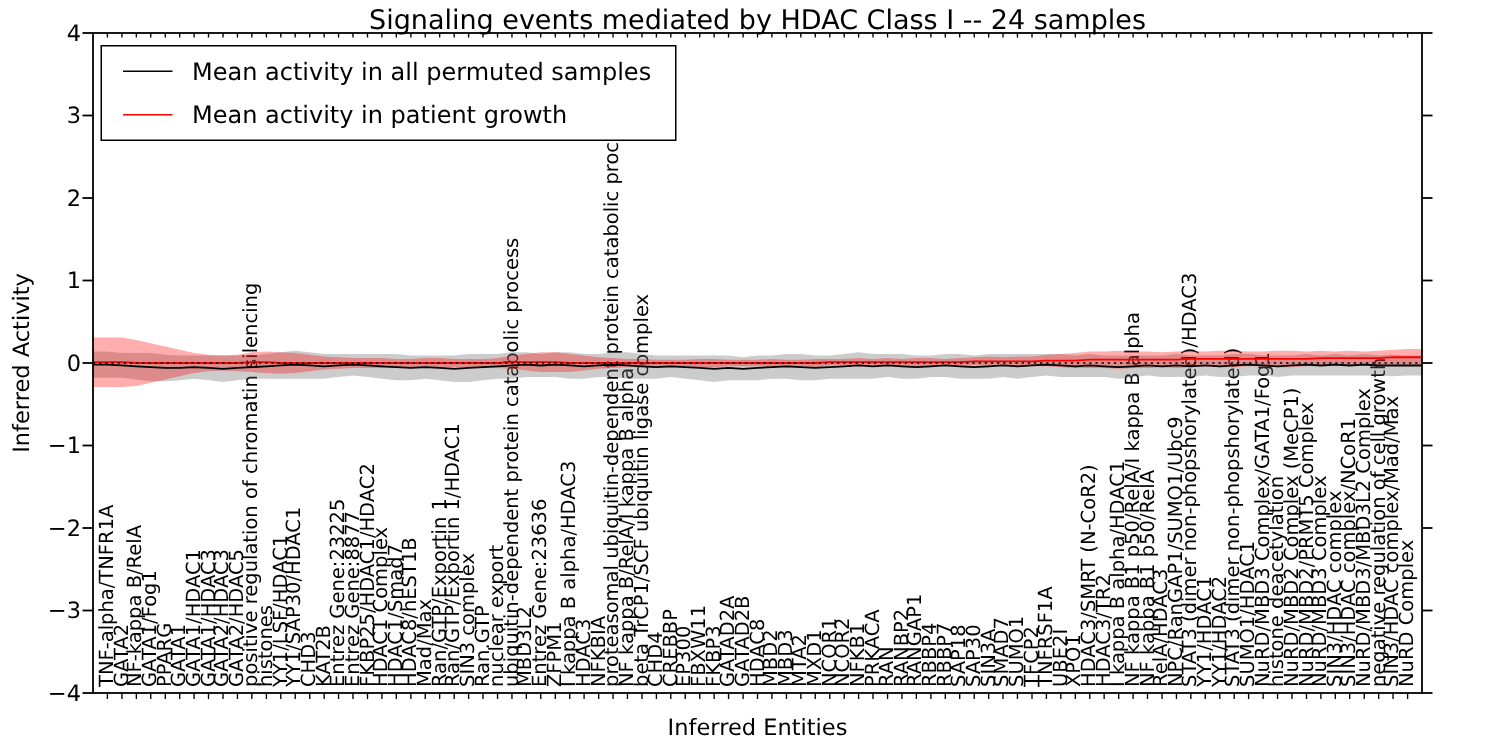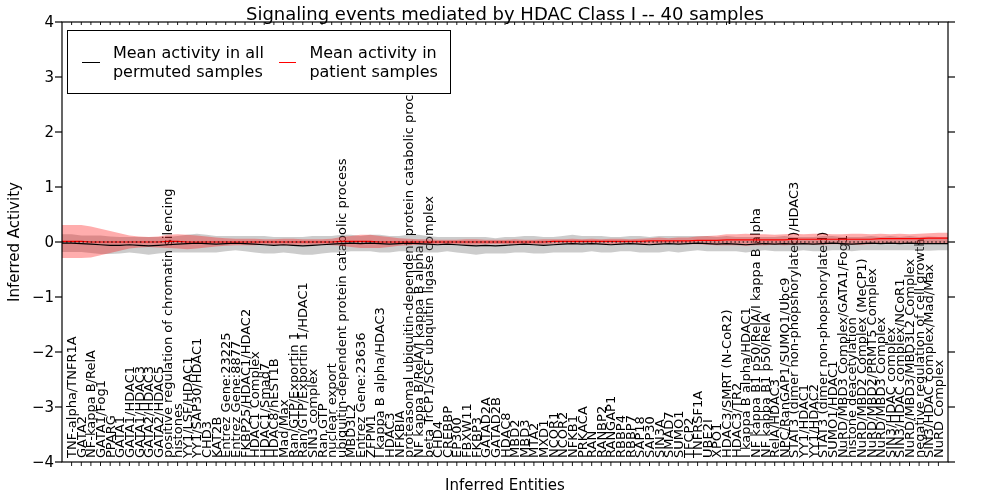--- a/index.html
+++ b/index.html
@@ -8,21 +8,21 @@
   .title{position:absolute;left:62px;width:886px;top:3px;text-align:center;font-size:18px;}
   .ylabel{position:absolute;left:-86px;top:233px;width:200px;text-align:center;font-size:15px;
           transform:rotate(-90deg);}
   .xlabel{position:absolute;left:62px;width:886px;top:476px;text-align:center;font-size:15px;}
   #xlabels{position:absolute;left:0;top:0;width:1000px;height:500px;z-index:1;}
   .xlab{position:absolute;font-size:13px;line-height:13px;white-space:nowrap;
         transform:rotate(-90deg);transform-origin:0 0;}
   .ylab{position:absolute;width:44px;text-align:right;font-size:15px;line-height:18px;}
   #plot{position:absolute;left:0;top:0;z-index:2;}
   .legend{position:absolute;left:67px;top:30px;width:384px;height:64px;background:#fff;
-          border:1px solid #000;z-index:3;display:flex;flex-direction:row;justify-content:space-around;
+          border:1px solid #000;z-index:3;display:flex;flex-direction:column;justify-content:space-around;
           padding:2px 0 2px 14px;box-sizing:border-box;}
   .lrow{display:flex;align-items:center;font-size:16px;}
   .lline{display:inline-block;width:33px;height:0;border-top:1.6px solid #000;margin-right:13px;}
 </style>
 </head>
 <body>
 
 <div class="fig">
   <div id="xlabels">
       <div class="xlab" style="left: 65.1px; top: 458px;">TNF-alpha/TNFR1A</div>
@@ -318,37 +318,37 @@
       <line x1="899.8" y1="22" x2="899.8" y2="25" stroke="#000" stroke-width="0.9"></line>
       <line x1="909.5" y1="462" x2="909.5" y2="466" stroke="#000" stroke-width="0.9"></line>
       <line x1="909.5" y1="22" x2="909.5" y2="25" stroke="#000" stroke-width="0.9"></line>
       <line x1="919.1" y1="462" x2="919.1" y2="466" stroke="#000" stroke-width="0.9"></line>
       <line x1="919.1" y1="22" x2="919.1" y2="25" stroke="#000" stroke-width="0.9"></line>
       <line x1="928.7" y1="462" x2="928.7" y2="466" stroke="#000" stroke-width="0.9"></line>
       <line x1="928.7" y1="22" x2="928.7" y2="25" stroke="#000" stroke-width="0.9"></line>
       <line x1="938.4" y1="462" x2="938.4" y2="466" stroke="#000" stroke-width="0.9"></line>
       <line x1="938.4" y1="22" x2="938.4" y2="25" stroke="#000" stroke-width="0.9"></line>
     </svg>
-  <div class="title">Signaling events mediated by HDAC Class I -- 40 samples</div>
+  <div class="title">Signaling events mediated by HDAC Class I -- 24 samples</div>
   <div class="ylabel">Inferred Activity</div>
   <div class="xlabel">Inferred Entities</div>
   <div id="ylabels">
       <div class="ylab" style="left: 10px; top: 453px;">−4</div>
       <div class="ylab" style="left: 10px; top: 398px;">−3</div>
       <div class="ylab" style="left: 10px; top: 343px;">−2</div>
       <div class="ylab" style="left: 10px; top: 288px;">−1</div>
       <div class="ylab" style="left: 10px; top: 233px;">0</div>
       <div class="ylab" style="left: 10px; top: 178px;">1</div>
       <div class="ylab" style="left: 10px; top: 123px;">2</div>
       <div class="ylab" style="left: 10px; top: 68px;">3</div>
       <div class="ylab" style="left: 10px; top: 13px;">4</div>
     </div>
   <div class="legend">
     <div class="lrow">
       <span class="lline" id="lline0" style="border-top-color: rgb(0, 0, 0);"></span>
       <span>Mean activity in all permuted samples</span>
     </div>
     <div class="lrow">
       <span class="lline" id="lline1" style="border-top-color: rgb(255, 0, 0);"></span>
-      <span>Mean activity in patient samples</span>
+      <span>Mean activity in patient growth</span>
     </div>
   </div>
 </div>
 
 </body></html>

